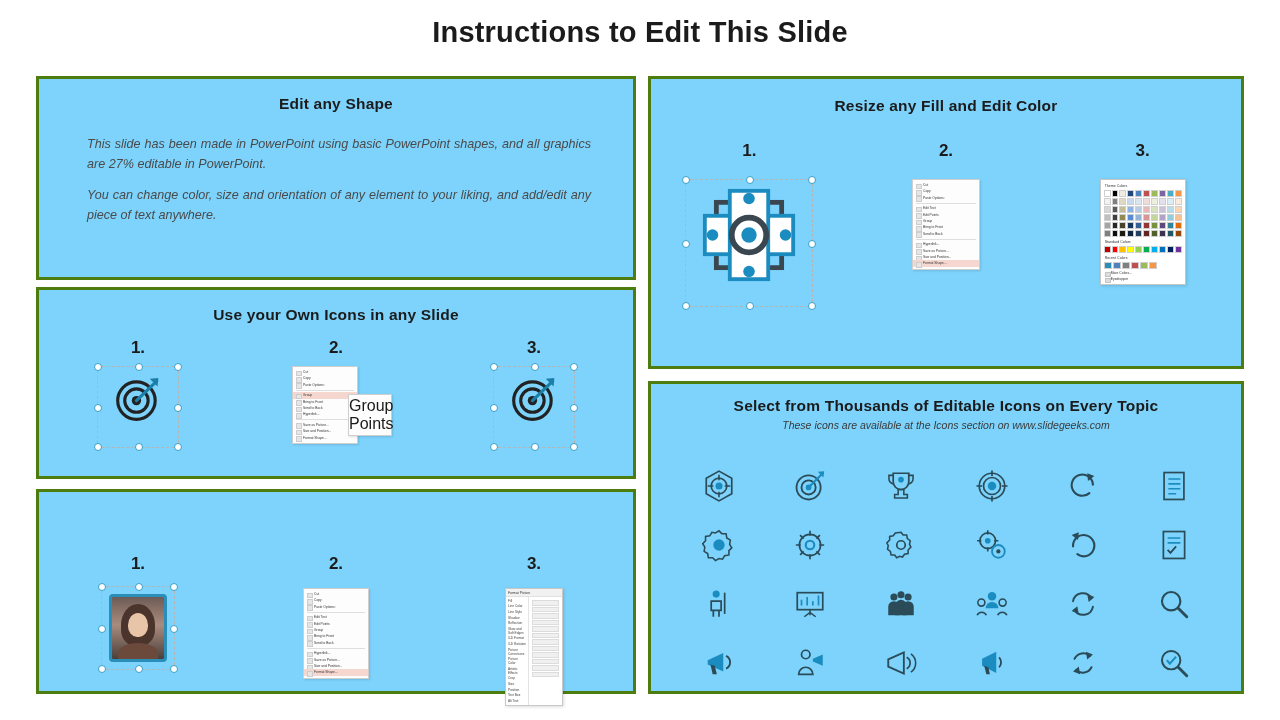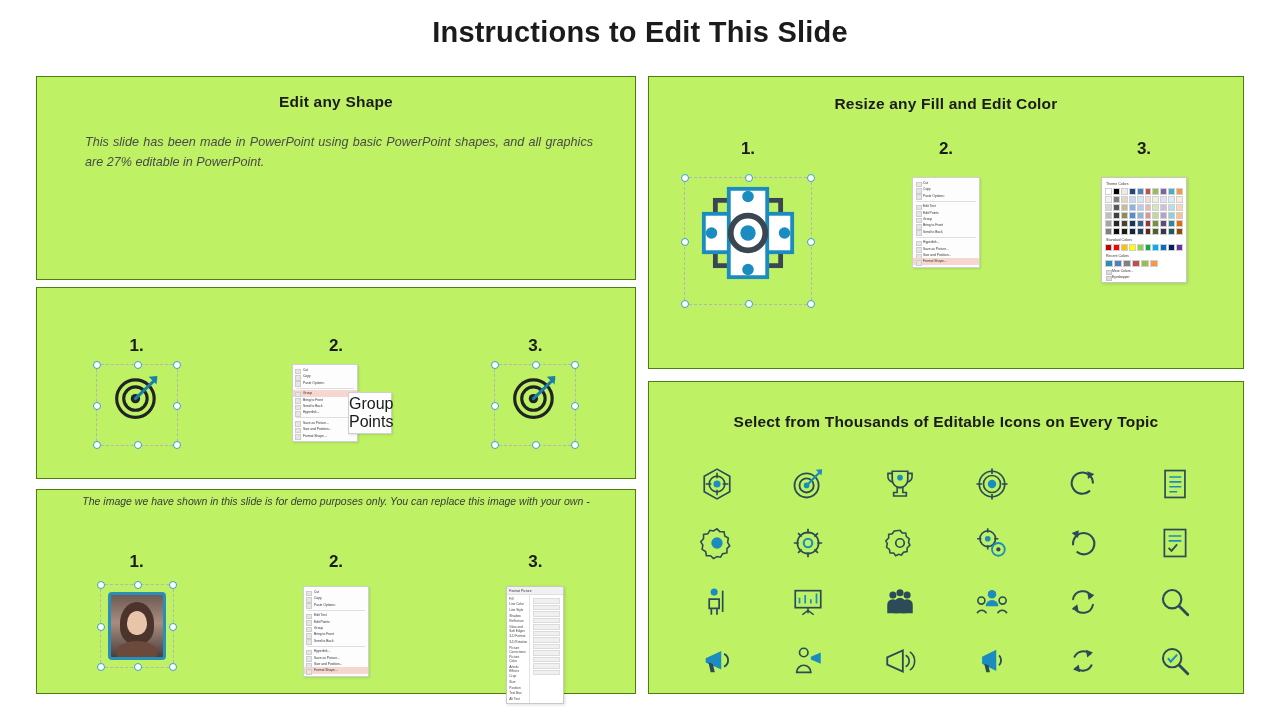--- a/index.html
+++ b/index.html
@@ -27,22 +27,22 @@
     left: 0;
     width: 1280px;
     text-align: center;
     font-size: 29px;
     font-weight: bold;
     letter-spacing: 0.2px;
     color: #1b1b1b;
   }
   .panel {
     position: absolute;
-    border: 1px solid #4d7c0f;
-    background: #bef264;
+    border: 3px solid #4d7c0f;
+    background: #7dd3fc;
     box-sizing: border-box;
   }
   .panel-title {
     text-align: center;
     font-size: 15.5px;
     font-weight: bold;
     color: #1b1b1b;
     letter-spacing: 0.2px;
   }
   .panel-subtitle {
@@ -193,21 +193,21 @@
   .dialog-mock .dlg-row { font-size: 3.2px; color: #444; padding: 0.8px 2px; }
   .dialog-mock .dlg-field { height: 3.5px; background: #f0f0f0; border: 1px solid #dcdcdc; margin: 1px 2px; }
 
   
   #panel-resize { left: 648px; top: 76px; width: 596px; height: 293px; }
   #panel-resize .panel-title { margin-top: 18px; }
   #panel-resize .icons-row { top: 62px; }
 
   
   #panel-icon-bank { left: 648px; top: 381px; width: 596px; height: 313px; }
-  #panel-icon-bank .panel-title { margin-top: 31px; }
+  #panel-icon-bank .panel-title { margin-top: 13px; }
   #panel-icon-bank .panel-subtitle { margin-top: 4px; }
   .icon-grid {
     position: absolute; left: 22px; top: 72px; right: 22px;
     display: grid;
     grid-template-columns: repeat(6, 1fr);
     grid-auto-rows: 59px;
     align-items: center;
     justify-items: center;
   }
   .gi { width: 34px; height: 34px; display: block; }
@@ -216,24 +216,26 @@
 <body>
 
 <div class="slide">
 
   <div class="slide-title">Instructions to Edit This Slide</div>
 
   <div class="panel" id="panel-edit-shape">
     <div class="panel-title">Edit any Shape</div>
     <div class="para-wrap">
       <div class="body-text para">This slide has been made in PowerPoint using basic PowerPoint shapes, and all graphics are 27% editable in PowerPoint.</div>
+      <div class="body-text para">You can change color, size and orientation of any element to your liking, and add/edit any piece of text anywhere.</div>
     </div>
   </div>
 
   <div class="panel" id="panel-own-icons">
+    <div class="panel-title">Use your Own Icons in any Slide</div>
 
     <div class="icons-row">
 
       <div class="icon-col">
         <div class="num">1.</div>
         <div class="sel-box" style="width:66px;height:66px;">
           <svg class="gi" viewBox="0 0 64 64" style="width:50px;height:50px;margin:0 auto;display:block;">
             <circle cx="30" cy="34" r="24" fill="none" stroke="#222" stroke-width="4"></circle>
             <circle cx="30" cy="34" r="15" fill="none" stroke="#222" stroke-width="4"></circle>
             <circle cx="30" cy="34" r="6" fill="#222"></circle>
@@ -292,21 +294,20 @@
           <span class="handle" style="left:50%;top:-3px;margin-left:-3px;"></span>
           <span class="handle" style="left:50%;bottom:-3px;margin-left:-3px;"></span>
           <span class="handle" style="left:-3px;top:50%;margin-top:-3px;"></span>
           <span class="handle" style="right:-3px;top:50%;margin-top:-3px;"></span>
         </div>
       </div>
     </div>
   </div>
 
   <div class="panel" id="panel-replace-image">
-    <div class="panel-subtitle">The image we have shown in this slide is for demo purposes only. You can replace this image with your own -</div>
 
     <div class="icons-row">
 
       <div class="icon-col">
         <div class="num">1.</div>
         <div class="sel-box" style="margin-top:4px;">
           <div class="photo-frame">
             <span class="hair"></span>
               <span class="face"></span>
               <span class="body"></span>
@@ -537,20 +538,21 @@
             </div>
           <div class="footrow">More Colors...</div>
           <div class="footrow">Eyedropper</div>
         </div>
       </div>
     </div>
   </div>
 
   <div class="panel" id="panel-icon-bank">
     <div class="panel-title">Select from Thousands of Editable Icons on Every Topic</div>
+    <div class="panel-subtitle">These icons are available at the Icons section on www.slidegeeks.com</div>
 
     <div class="icon-grid">
 
       <svg class="gi" viewBox="0 0 48 48">
         <path d="M24 3 L42 13 V35 L24 45 L6 35 V13 Z" fill="none" stroke="#2a4b57" stroke-width="2.4"></path>
         <circle cx="24" cy="24" r="11" fill="none" stroke="#2a4b57" stroke-width="2.4"></circle>
         <circle cx="24" cy="24" r="5" fill="#1b8cbf"></circle>
         <path d="M24 8 V16 M24 32 V40 M8 24 H16 M32 24 H40" stroke="#2a4b57" stroke-width="2.2"></path>
       </svg>
       <svg class="gi" viewBox="0 0 48 48">

